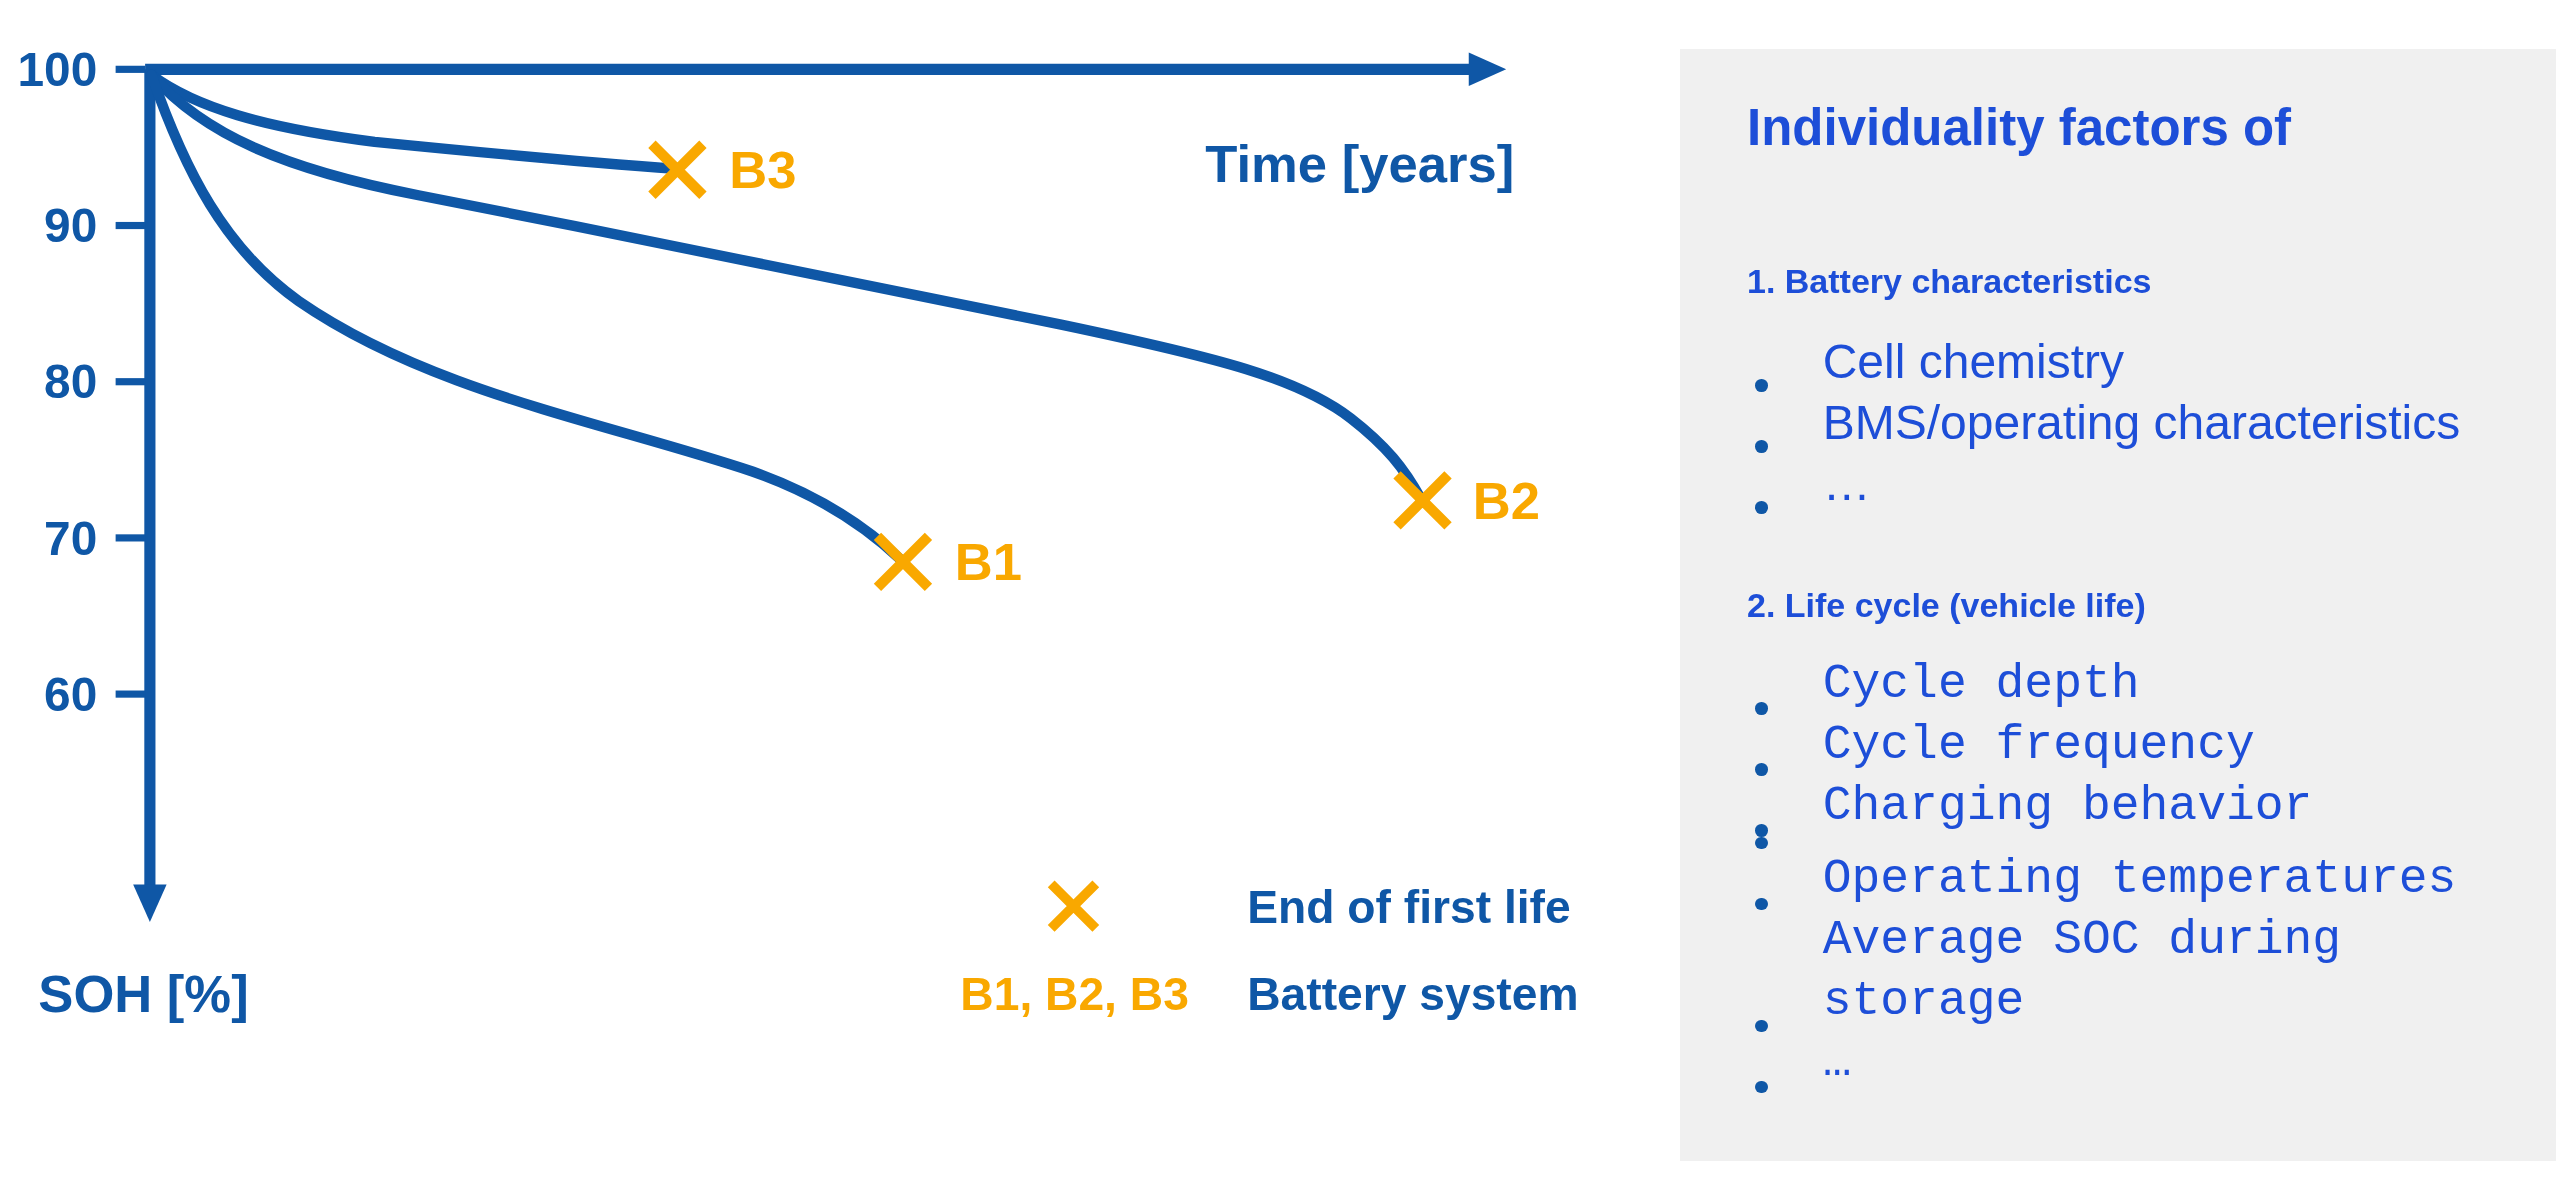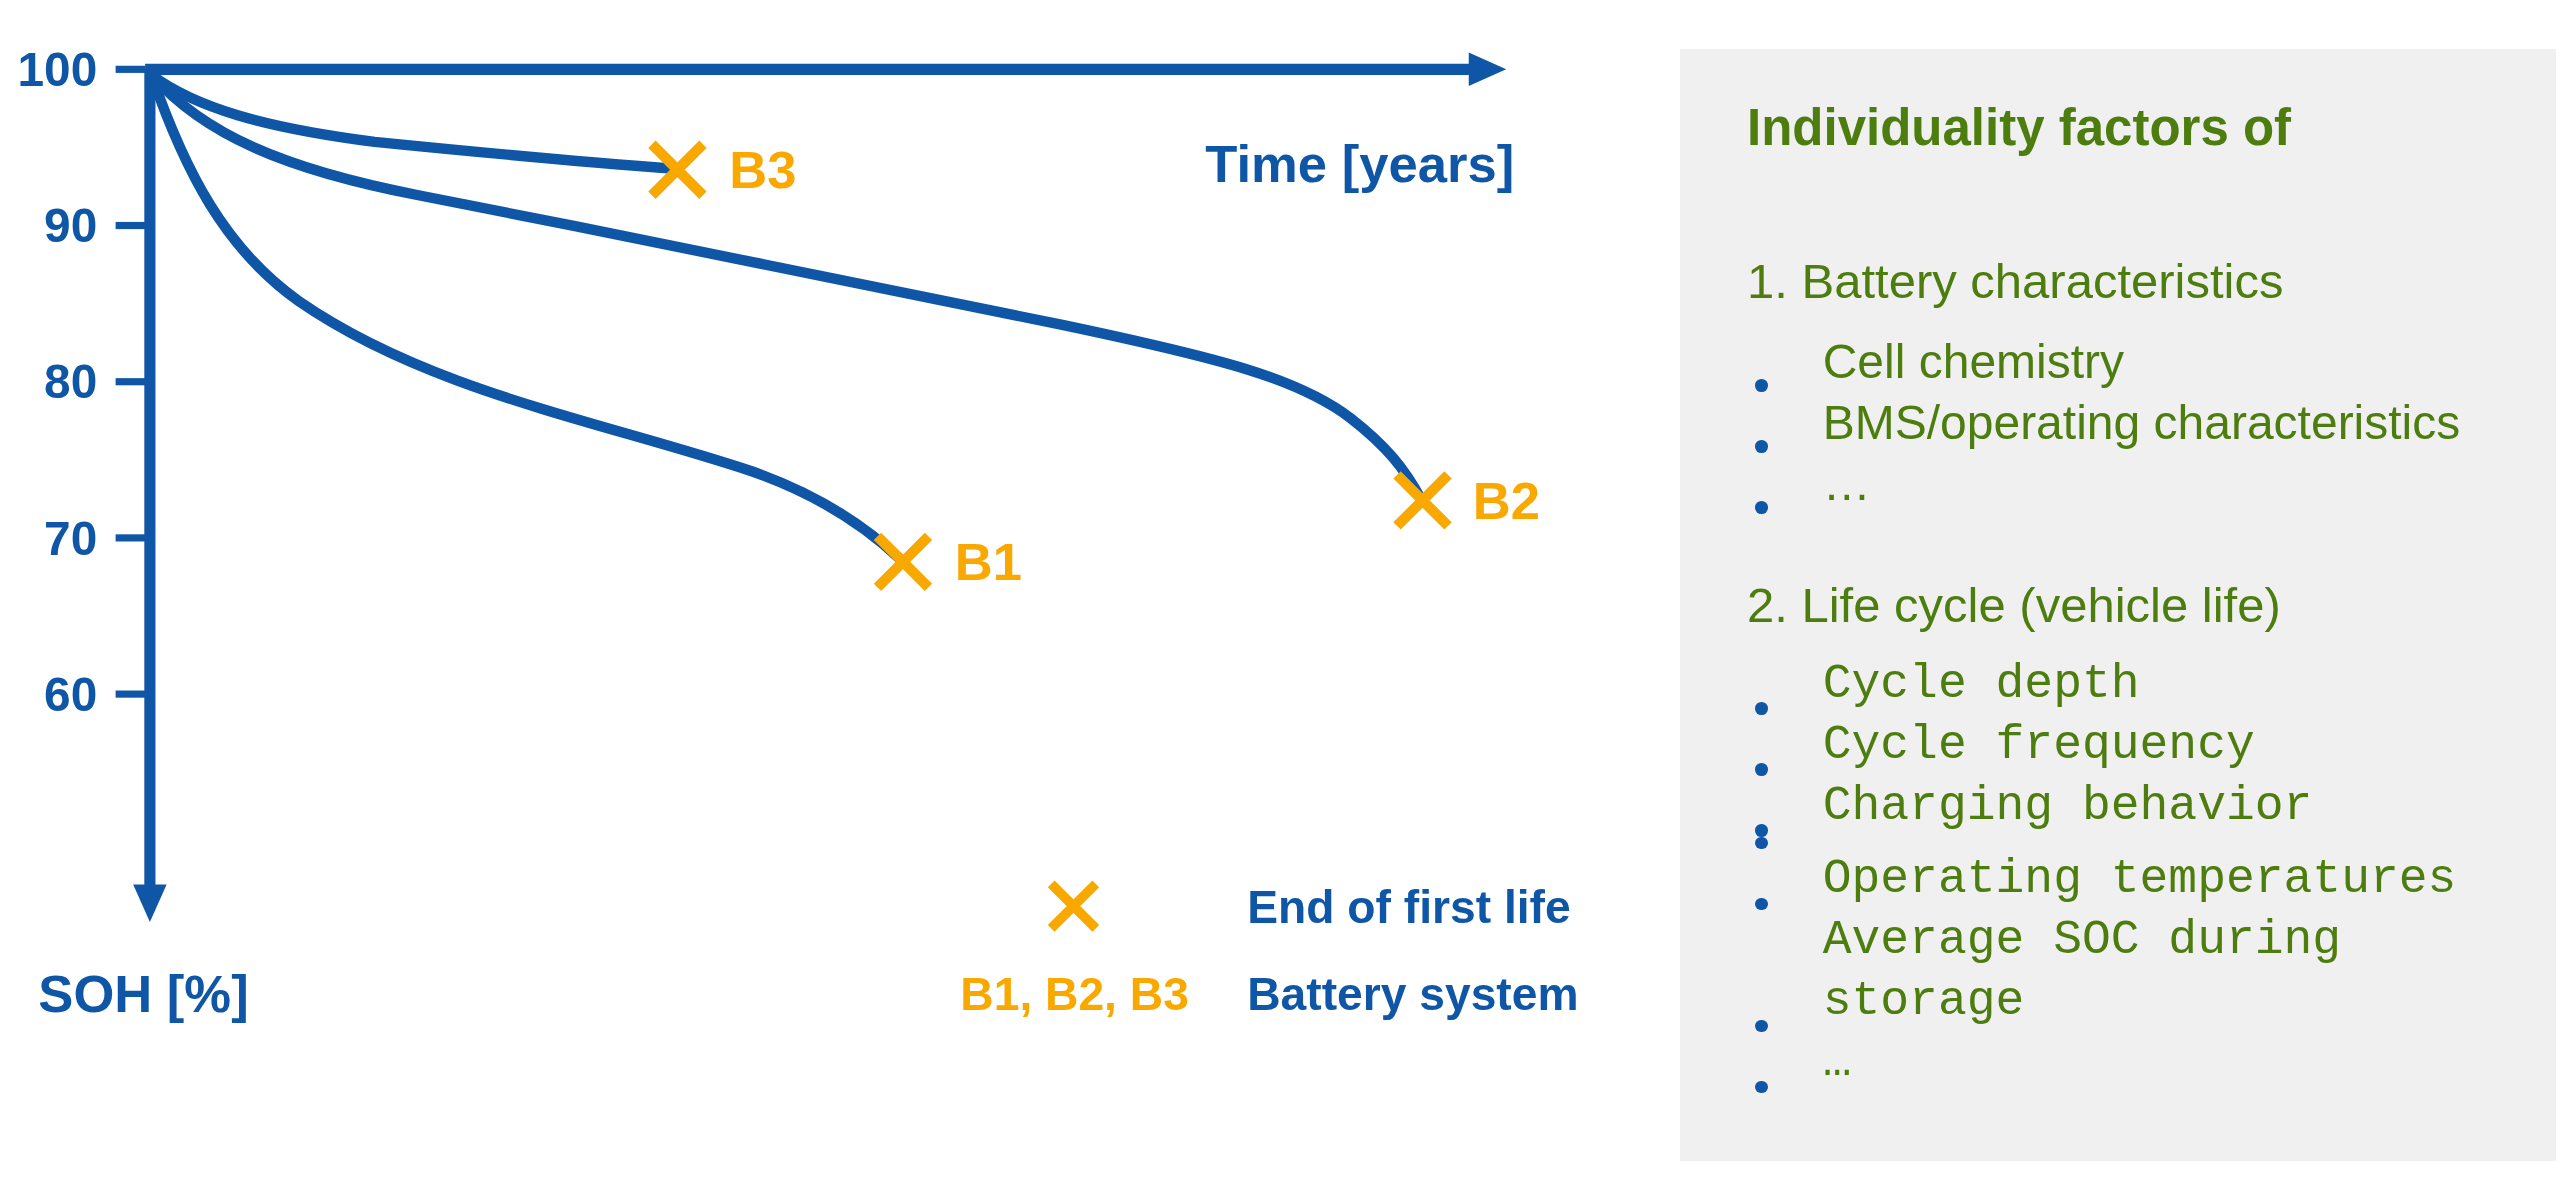--- a/index.html
+++ b/index.html
@@ -12,21 +12,21 @@
   .axis-title{font-size:66px;font-weight:bold;}
   .series-label{font-size:66px;font-weight:bold;}
   .legend-text{font-size:58px;font-weight:bold;}
   .legend-orange{font-size:58px;font-weight:bold;}
 
   .panel{
     position:absolute;left:1680px;top:49px;width:876px;height:1112px;
     box-sizing:border-box;padding:49px 32px 0 67px;
   }
   .panel-title{font-size:51px;font-weight:bold;line-height:59px;}
-  .section-heading{font-size:49px;font-weight:normal;line-height:61px;}
+  .section-heading{font-size:34px;font-weight:bold;line-height:61px;}
   .panel ul{margin:0;padding:0 0 0 8px;list-style:none;}
   .panel li{display:flex;align-items:flex-end;line-height:61px;font-size:48px;}
   .dot{flex:0 0 auto;width:12.7px;height:12.7px;border-radius:50%;margin-right:55px;}
   .sec1-heading{margin-top:94px;}
   .sec1-list{margin-top:19px !important;}
   .sec2-heading{margin-top:61px;}
   .sec2-list{margin-top:17.5px !important;font-family:Liberation Mono, monospace;}
 </style>
 </head>
 <body>
@@ -81,21 +81,21 @@
     </g>
 
     <g>
       <path transform="translate(1347,1137)" d="M-28,-28 L28,28 M28,-28 L-28,28" stroke="#F9A800" stroke-width="12" fill="none"></path>
       <text class="legend-text" x="1565" y="1158" fill="#0F57A6">End of first life</text>
       <text class="legend-orange" x="1205" y="1268" fill="#F9A800">B1, B2, B3</text>
       <text class="legend-text" x="1565" y="1268" fill="#0F57A6">Battery system</text>
     </g>
   </svg>
 
-  <div class="panel" style="background:#F0F0F0;color:#4d7c0f;">
+  <div class="panel" style="background:#F0F0F0;color:#1d4ed8;">
     <div class="panel-title">
       <div>Individuality factors of</div>
     </div>
 
     <div class="section-heading sec1-heading">1. Battery characteristics</div>
     <ul class="sec1-list">
       <li>
         <span class="dot" style="background:#0F57A6;"></span>
         <span>Cell chemistry</span>
       </li>

